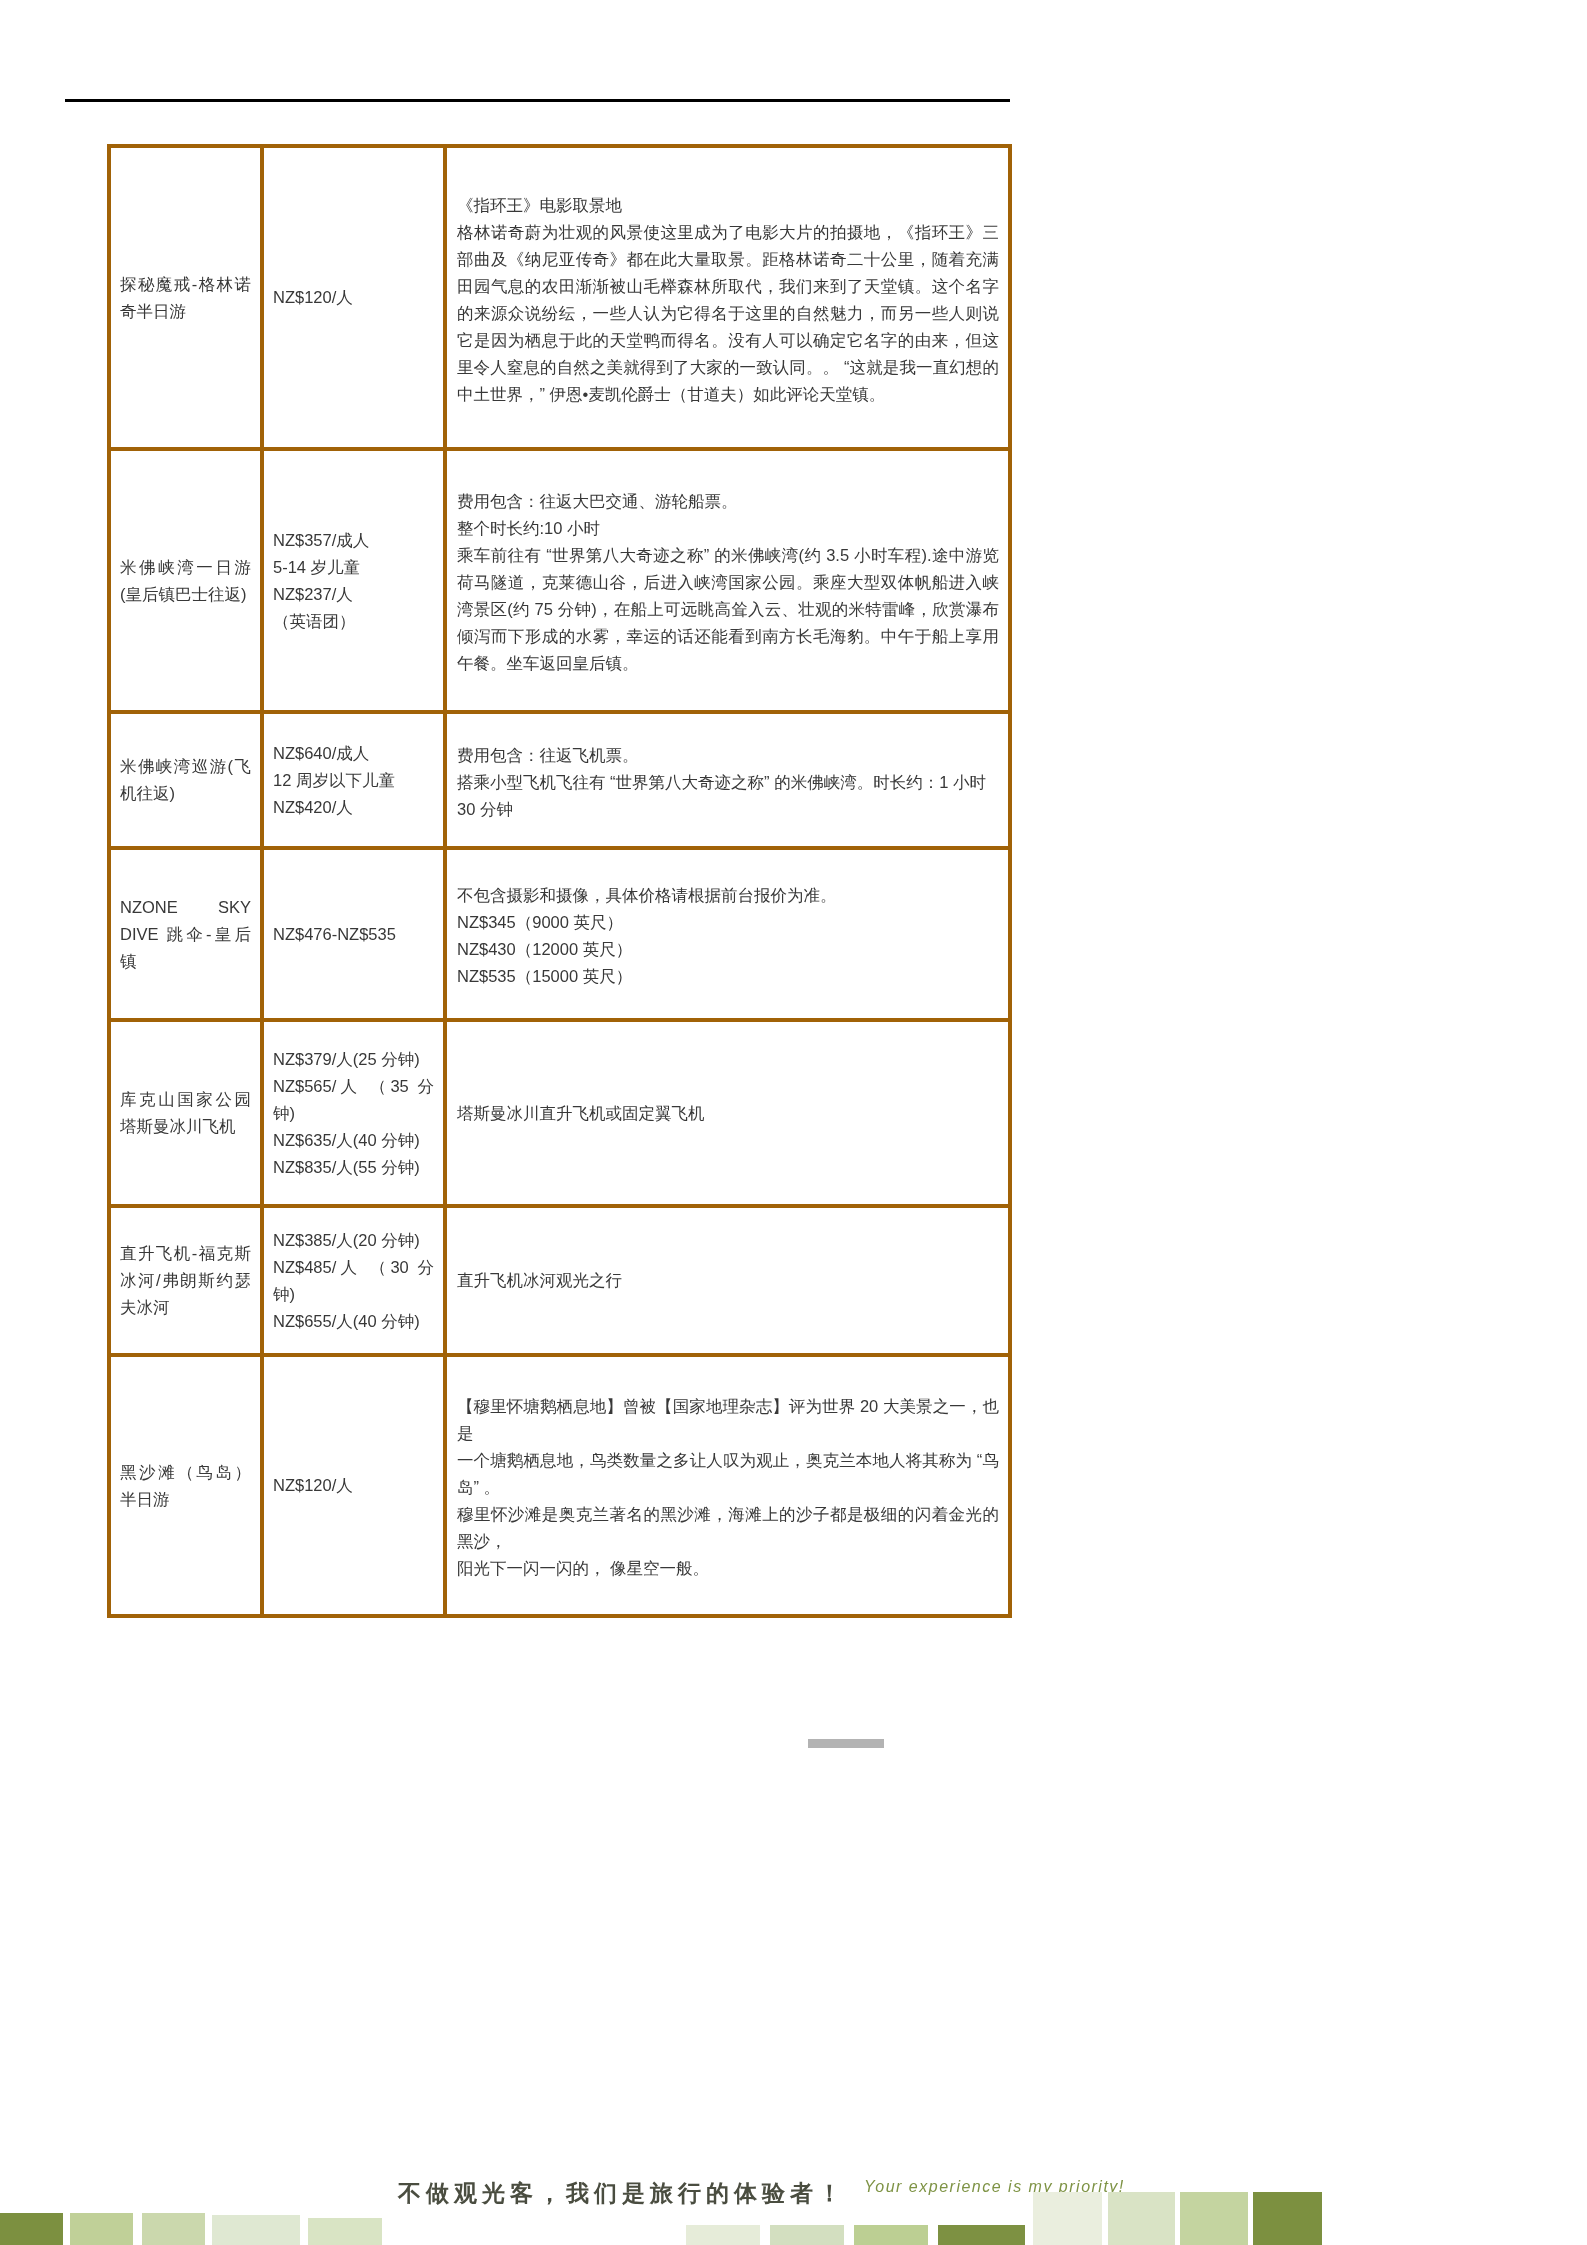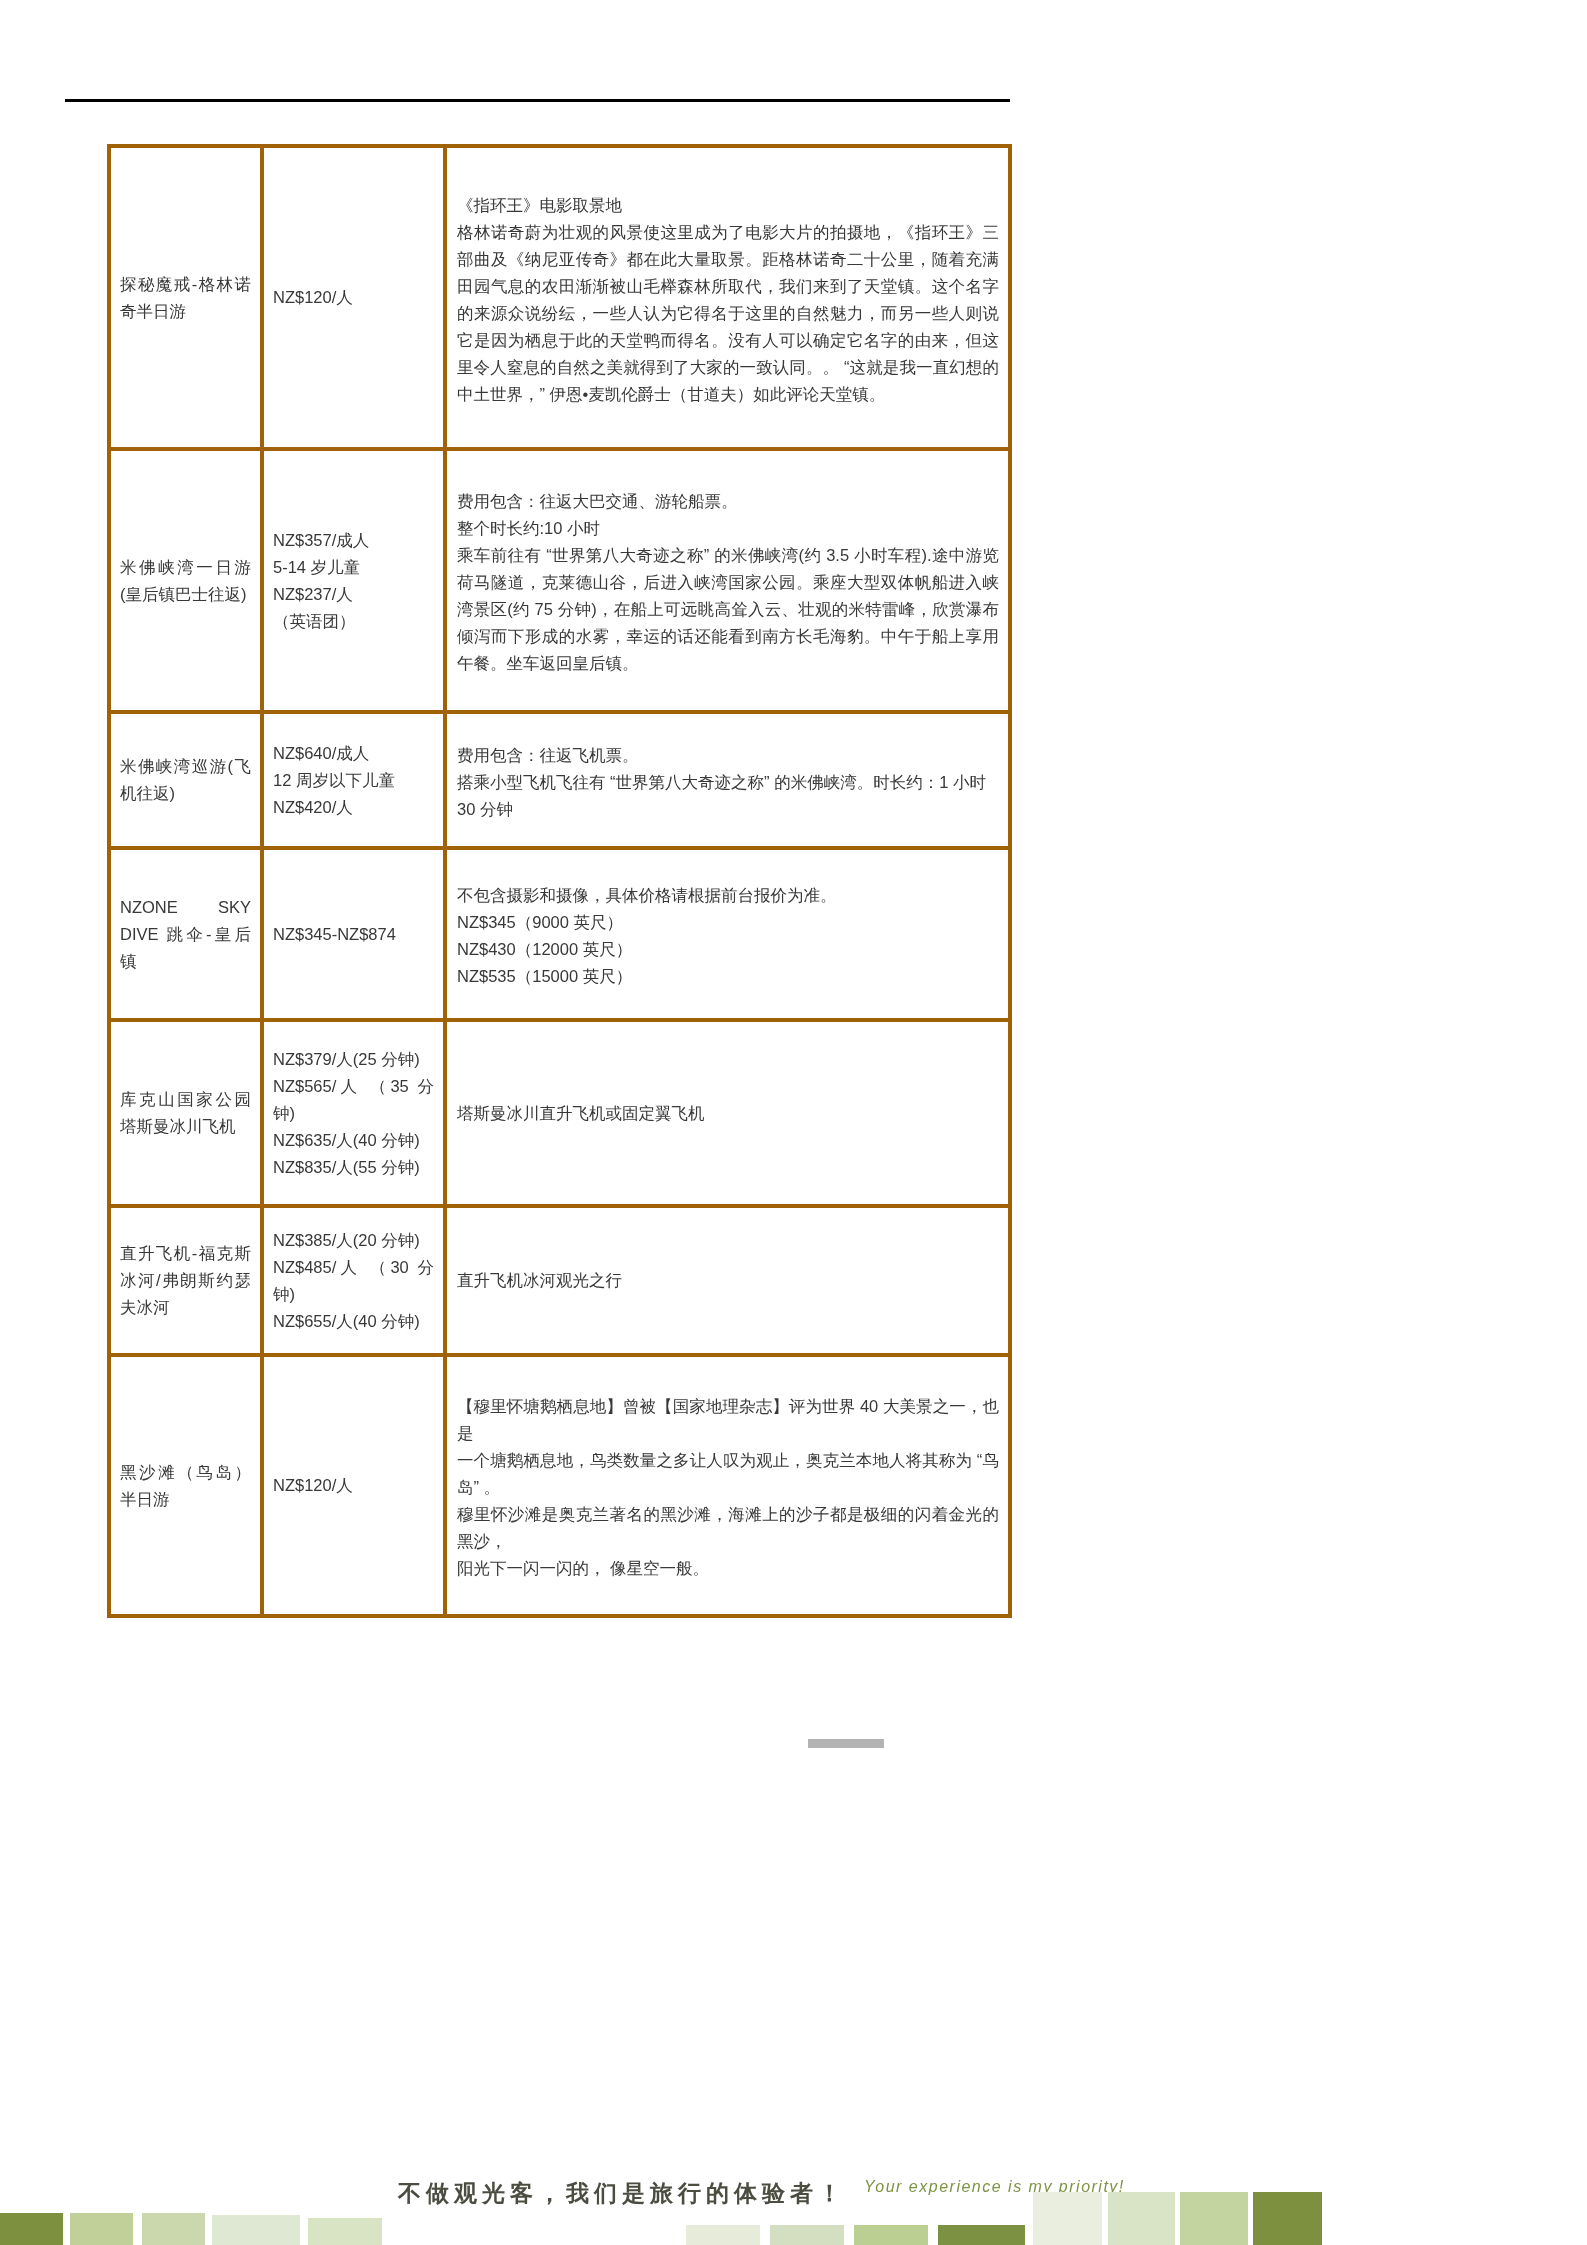--- a/index.html
+++ b/index.html
@@ -80,21 +80,21 @@
       <td class="c-name">米佛峡湾巡游(飞机往返)</td>
       <td class="c-price">NZ$640/成人
 12 周岁以下儿童
 NZ$420/人</td>
       <td class="c-desc">费用包含：往返飞机票。
 搭乘小型飞机飞往有 “世界第八大奇迹之称” 的米佛峡湾。时长约：1 小时
 30 分钟</td>
     </tr>
     <tr class="h4">
       <td class="c-name">NZONE SKY DIVE 跳伞-皇后镇</td>
-      <td class="c-price">NZ$345-NZ$874</td>
+      <td class="c-price">NZ$476-NZ$535</td>
       <td class="c-desc">不包含摄影和摄像，具体价格请根据前台报价为准。
 NZ$345（9000 英尺）
 NZ$430（12000 英尺）
 NZ$535（15000 英尺）</td>
     </tr>
     <tr class="h5">
       <td class="c-name">库克山国家公园塔斯曼冰川飞机</td>
       <td class="c-price">NZ$379/人(25 分钟)
 NZ$565/人 （35 分钟)
 NZ$635/人(40 分钟)
@@ -104,21 +104,21 @@
     <tr class="h6">
       <td class="c-name">直升飞机-福克斯冰河/弗朗斯约瑟夫冰河</td>
       <td class="c-price">NZ$385/人(20 分钟)
 NZ$485/人 （30 分钟)
 NZ$655/人(40 分钟)</td>
       <td class="c-desc vmid">直升飞机冰河观光之行</td>
     </tr>
     <tr class="h7">
       <td class="c-name">黑沙滩（鸟岛）半日游</td>
       <td class="c-price">NZ$120/人</td>
-      <td class="c-desc">【穆里怀塘鹅栖息地】曾被【国家地理杂志】评为世界 40 大美景之一，也是
+      <td class="c-desc">【穆里怀塘鹅栖息地】曾被【国家地理杂志】评为世界 20 大美景之一，也是
 一个塘鹅栖息地，鸟类数量之多让人叹为观止，奥克兰本地人将其称为 “鸟岛” 。
 穆里怀沙滩是奥克兰著名的黑沙滩，海滩上的沙子都是极细的闪着金光的黑沙，
 阳光下一闪一闪的， 像星空一般。</td>
     </tr>
   </tbody>
 </table>
 
 <div class="divider-bar" style="background: rgb(179, 179, 179);"></div>
 
 <div class="footer-slogan">

